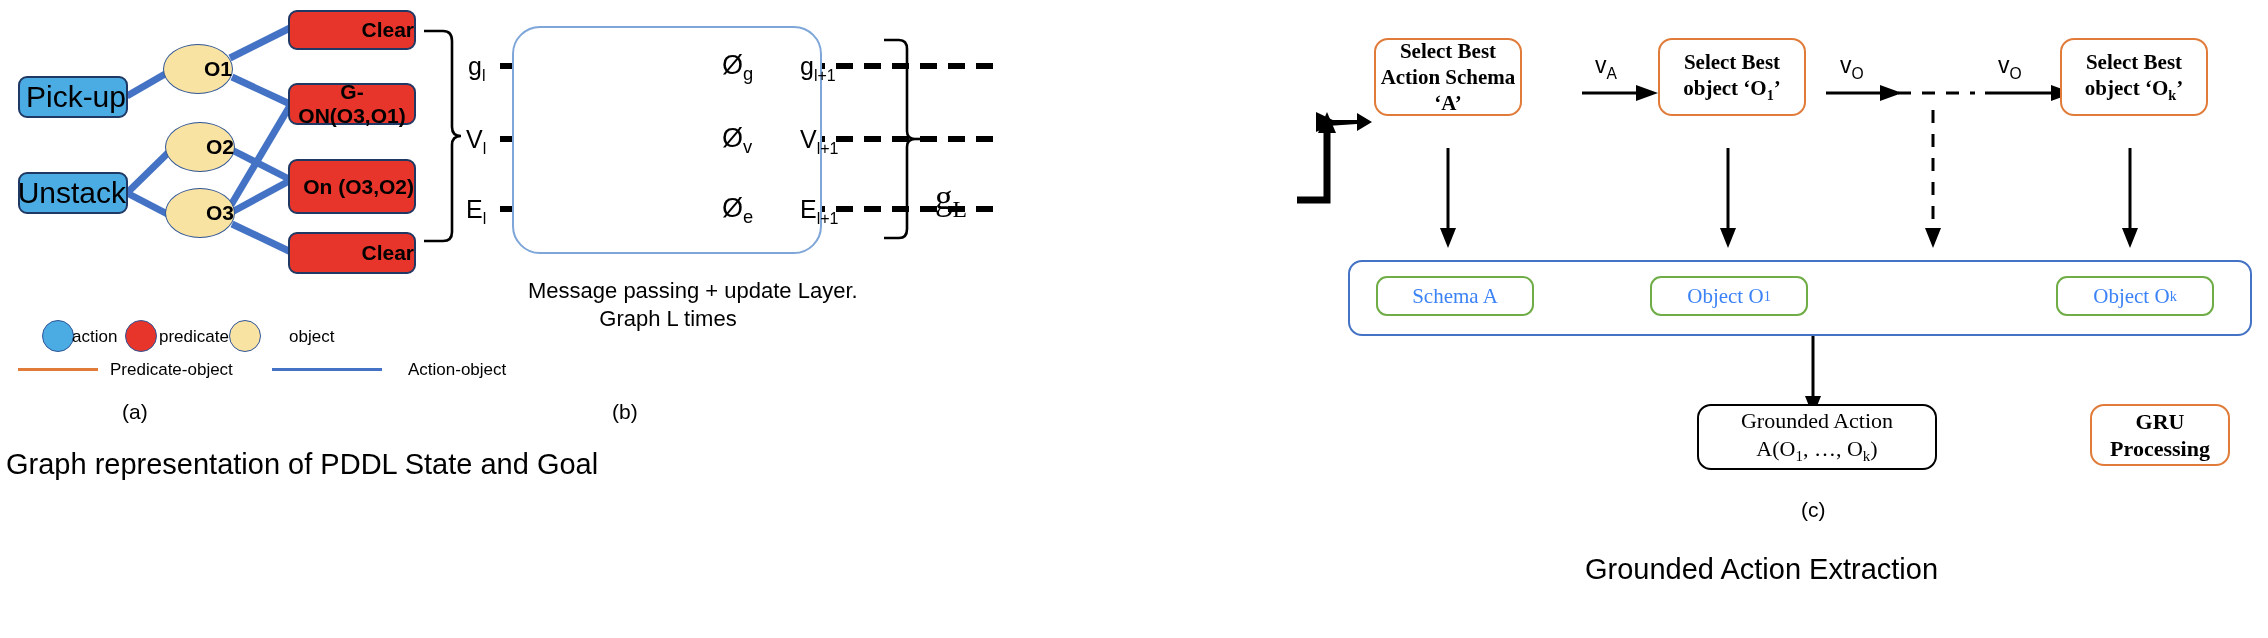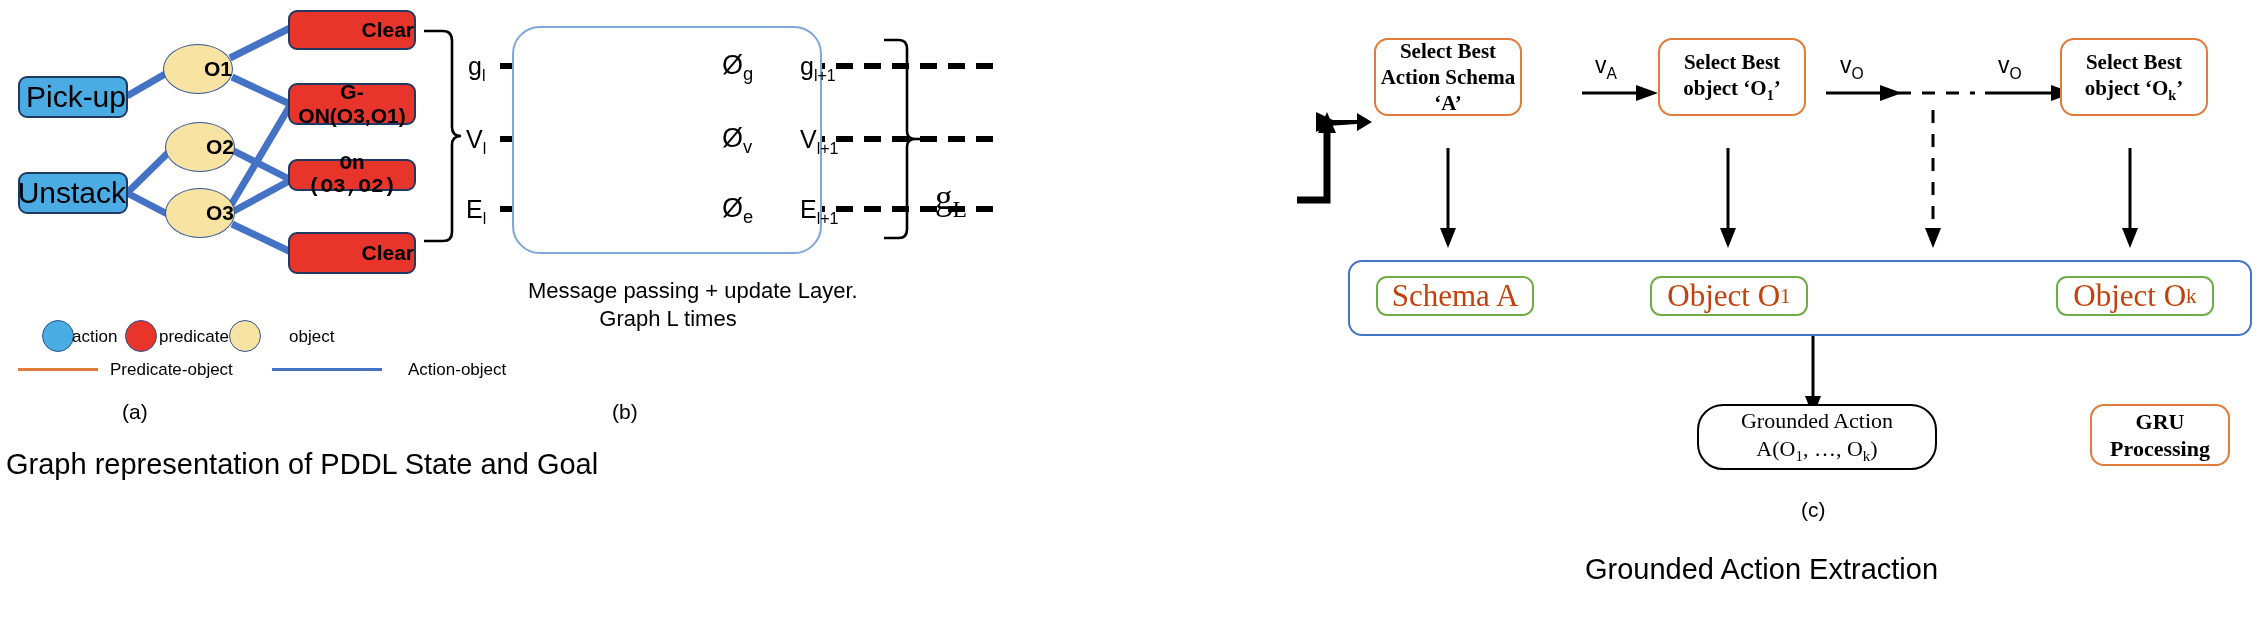--- a/index.html
+++ b/index.html
@@ -38,22 +38,22 @@
         font-family:"Liberation Serif",serif;}
 
   
   .c-sel{position:absolute;border:2.2px solid #E07B39;border-radius:14px;background:#fff;
          display:flex;align-items:center;justify-content:center;text-align:center;
          font-family:"Liberation Serif",serif;font-weight:bold;font-size:21px;
          line-height:1.25;color:#000;box-sizing:border-box;}
   .c-outer{position:absolute;border:2.2px solid #4472C4;border-radius:14px;background:#fff;}
   .c-chip{position:absolute;border:2.2px solid #70AD47;border-radius:11px;background:#fff;
           display:flex;align-items:center;justify-content:center;
-          font-family:"Liberation Serif",serif;font-size:31px;color:#c2410c;box-sizing:border-box;}
-  .c-ga{position:absolute;border:2.2px solid #000;border-radius:26px;background:#fff;
+          font-family:"Liberation Serif",serif;font-size:21px;color:#3b82f6;box-sizing:border-box;}
+  .c-ga{position:absolute;border:2.2px solid #000;border-radius:14px;background:#fff;
         display:flex;flex-direction:column;align-items:center;justify-content:center;
         font-family:"Liberation Serif",serif;font-size:22px;line-height:1.28;color:#000;
         box-sizing:border-box;}
   .c-gru{position:absolute;border:2.2px solid #E07B39;border-radius:14px;background:#fff;
          display:flex;align-items:center;justify-content:center;text-align:center;
          font-family:"Liberation Serif",serif;font-weight:bold;font-size:22px;
          line-height:1.25;color:#000;box-sizing:border-box;}
   .c-v{position:absolute;font-size:23px;color:#000;white-space:nowrap;}
   .sub{font-size:0.68em;vertical-align:sub;}
 </style>
@@ -165,21 +165,21 @@
   <div class="node a-obj" style="left:165px;top:188px;width:70px;height:50px;">
     <span>O3</span>
   </div>
 
   <div class="node a-pred" style="left:288px;top:10px;width:128px;height:40px;">
     <span>Clear</span>
   </div>
   <div class="node a-pred" style="left:288px;top:83px;width:128px;height:42px;">
     <span>G-ON(O3,O1)</span>
   </div>
-  <div class="node a-pred" style="left:288px;top:159px;width:128px;height:32px;font-family:Liberation Mono, monospace;">
+  <div class="node a-pred" style="left:288px;top:159px;width:128px;height:55px;">
     <span>On (O3,O2)</span>
   </div>
   <div class="node a-pred" style="left:288px;top:232px;width:128px;height:42px;">
     <span>Clear</span>
   </div>
 
   <span class="lg-dot" style="left:42px;top:320px;width:30px;height:30px;background:#4BACE4;"></span>
   <span class="lg-txt" style="left:72px;top:327px;">action</span>
   <span class="lg-dot" style="left:125px;top:320px;width:30px;height:30px;background:#E8352B;"></span>
   <span class="lg-txt" style="left:159px;top:327px;">predicate</span>

